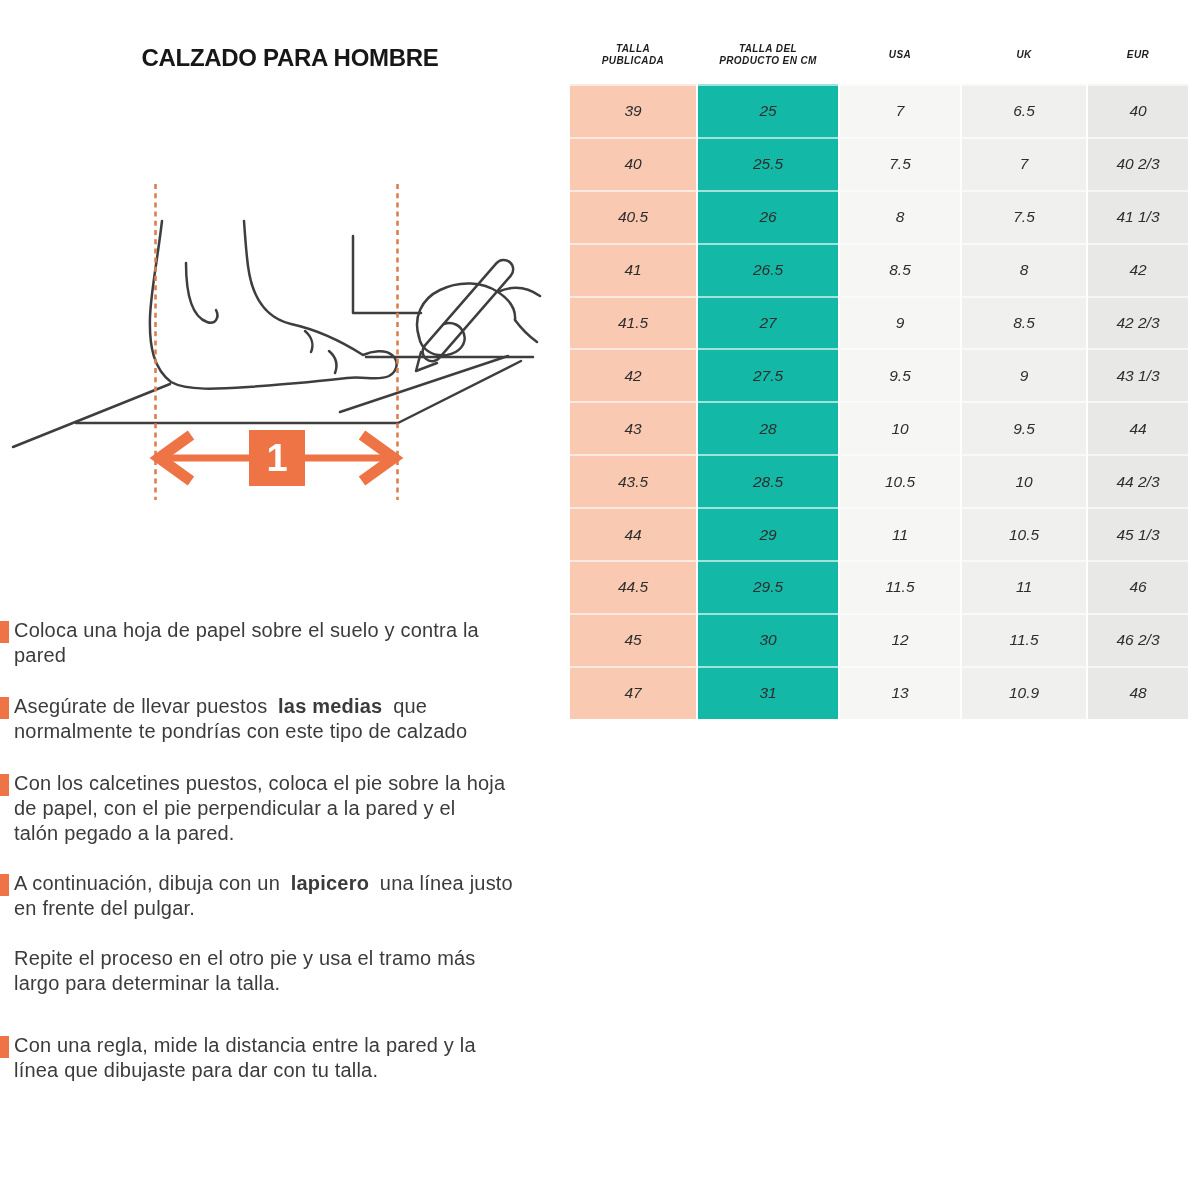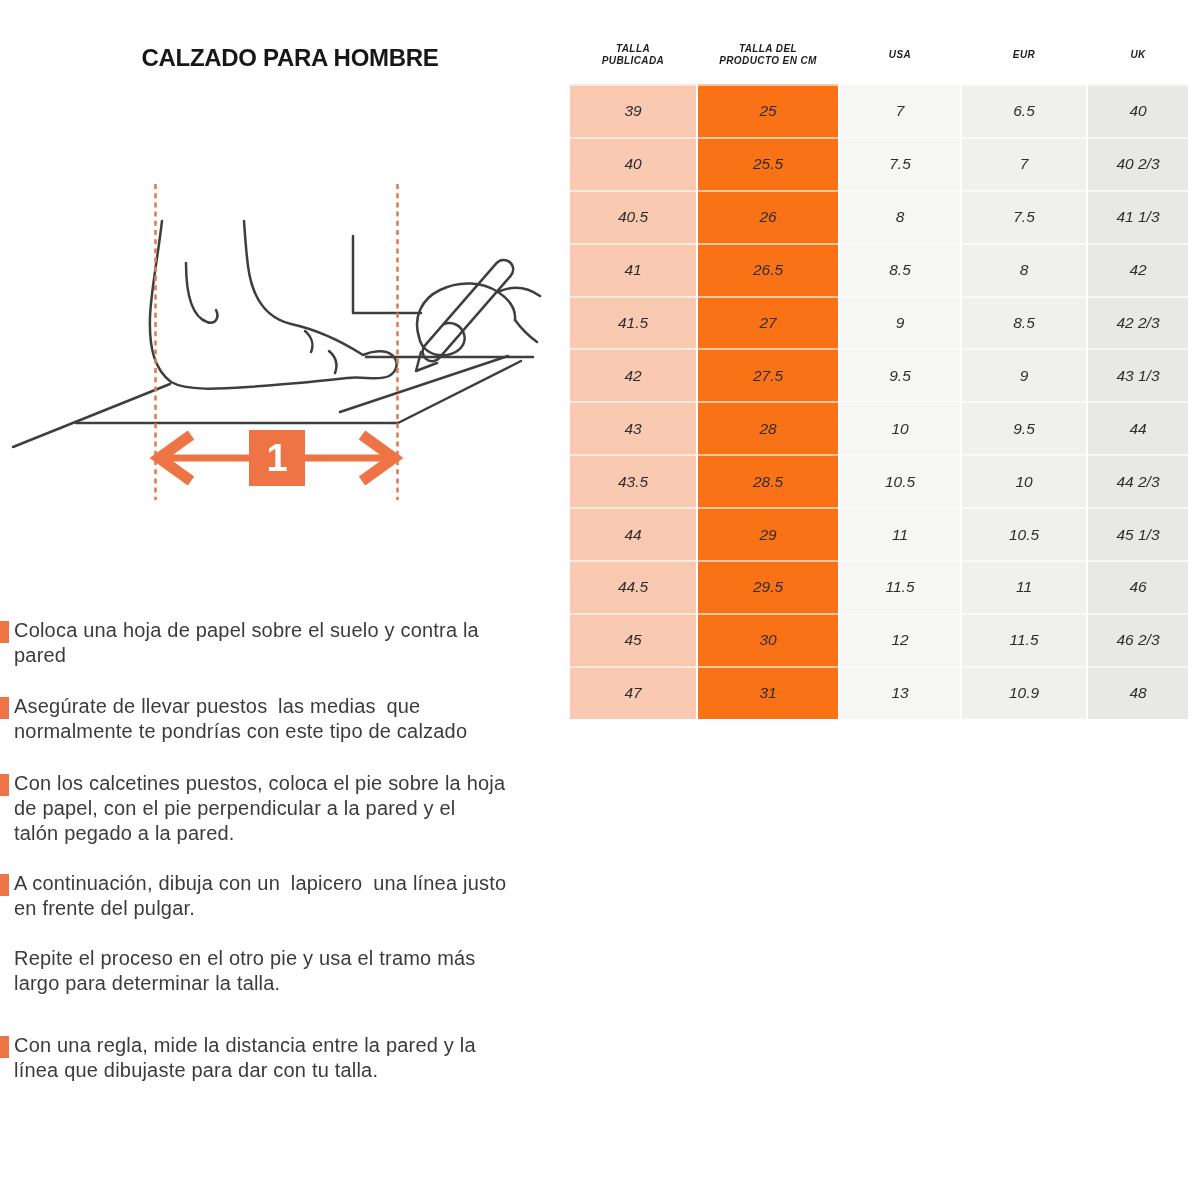--- a/index.html
+++ b/index.html
@@ -12,21 +12,21 @@
     position:absolute;left:0;top:44px;width:580px;text-align:center;
     font-size:24px;font-weight:bold;letter-spacing:-0.3px;color:#171717;
   }
   .illustration{position:absolute;left:0;top:170px;}
   .instructions{position:absolute;left:14px;top:0;width:575px;}
   .para{
     position:absolute;left:0;width:575px;
     font-size:20px;line-height:25px;color:#3b3b3b;letter-spacing:0.2px;
     white-space:pre-line;
   }
-  .para .bold{font-weight:normal;margin:0 5px;}
+  .para .bold{font-weight:bold;margin:0 5px;}
   .para .bullet{
     position:absolute;left:-14px;top:3px;width:9px;height:22px;background:#EE7345;
   }
   .para:nth-of-type(1){top:618px;}
   .para:nth-of-type(2){top:694px;}
   .para:nth-of-type(3){top:771px;}
   .para:nth-of-type(4){top:871px;}
   .para:nth-of-type(5){top:946px;}
   .para:nth-of-type(6){top:1021px;margin-top:12px;}
   
@@ -43,21 +43,21 @@
     display:flex;align-items:center;justify-content:center;text-align:center;
     font-size:10px;font-weight:bold;line-height:12px;letter-spacing:0.4px;
     color:#1d1d1d;white-space:pre-line;background:#ffffff;
   }
   .cell{
     display:flex;align-items:center;justify-content:center;
     font-size:15.5px;color:#2d2d2d;
     border-top:2px solid rgba(255,255,255,0.6);
   }
   .col0{background:#F9C9B2;}
-  .col1{background:#f97316;}
+  .col1{background:#14b8a6;}
   .col2{background:#F6F6F5;}
   .col3{background:#F0F0EF;}
   .col4{background:#E8E8E7;}
   
   .ink{fill:none;stroke:#3E3E3E;stroke-width:2.5;stroke-linecap:round;stroke-linejoin:round;}
 </style>
 </head>
 <body>
 
 <div class="page">
@@ -134,22 +134,22 @@
       <div class="para"><span class="bullet"></span><span>Con una regla, mide la distancia entre la pared y la
 línea que dibujaste para dar con tu talla.</span></div>
     </div>
 
   <div class="size-table">
     <div class="hcell">TALLA
 PUBLICADA</div>
     <div class="hcell">TALLA DEL
 PRODUCTO EN CM</div>
     <div class="hcell">USA</div>
+    <div class="hcell">UK</div>
     <div class="hcell">EUR</div>
-    <div class="hcell">UK</div>
 
   <div class="cell col0">39</div>
       <div class="cell col1">25</div>
       <div class="cell col2">7</div>
       <div class="cell col3">6.5</div>
       <div class="cell col4">40</div>
       <div class="cell col0">40</div>
       <div class="cell col1">25.5</div>
       <div class="cell col2">7.5</div>
       <div class="cell col3">7</div>

